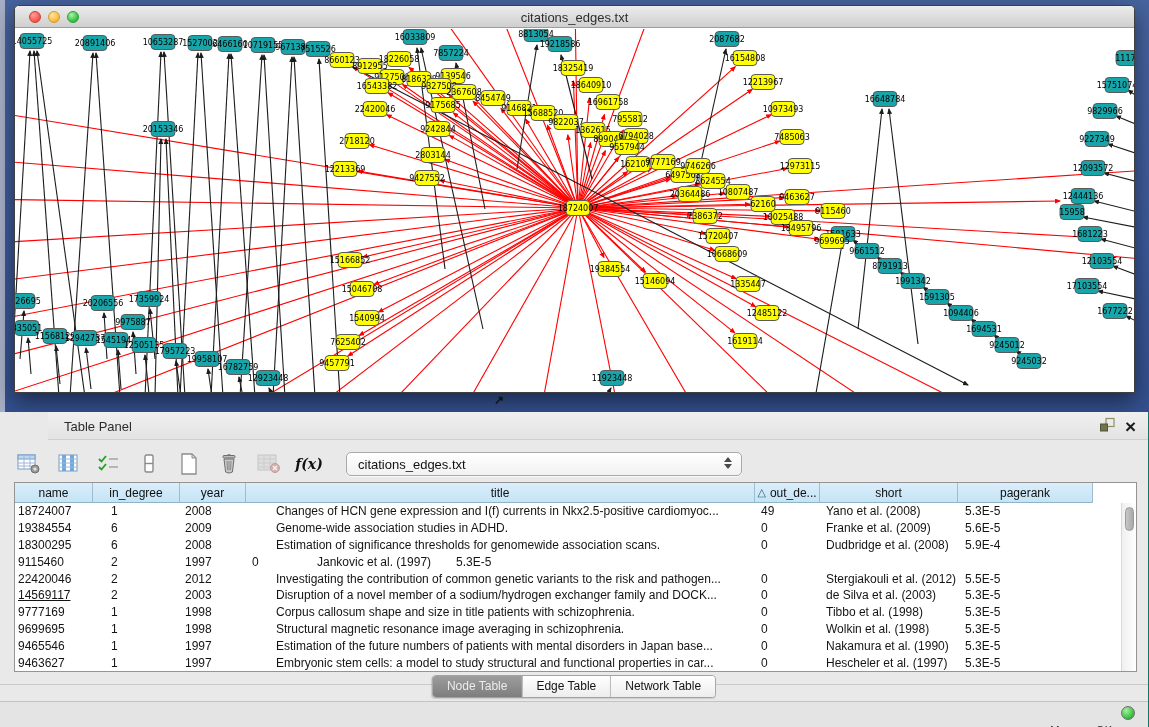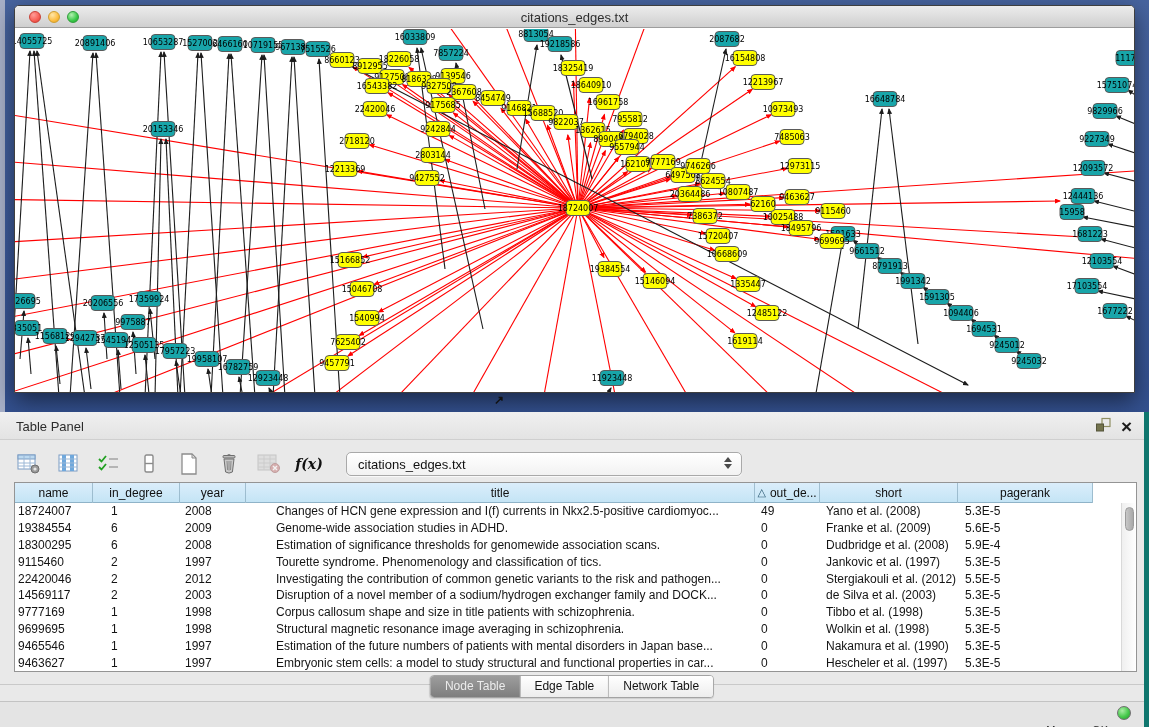--- a/index.html
+++ b/index.html
@@ -24,21 +24,21 @@
   .light.red    { background:radial-gradient(circle at 35% 30%,#ff9d97,#f75f55 60%,#d43b31); border:1px solid #ca4036;}
   .light.yellow { background:radial-gradient(circle at 35% 30%,#ffe6a8,#fdbd41 60%,#e09f18); border:1px solid #cf9e2f;}
   .light.green  { background:radial-gradient(circle at 35% 30%,#b3f0b0,#3ac948 60%,#1fa02e); border:1px solid #2f9e3a;}
   .net-canvas { position:absolute; left:0; top:23px; width:1119px; height:363px;
     overflow:hidden; background:#fff; }
   .cursor-arrow { position:absolute; left:494px; top:393px; font-size:12px;
     font-weight:bold; color:#111; z-index:5; }
 
   
   .table-panel { position:absolute; left:0; top:412px; width:1149px; height:315px;
-    background:#e9e9e9; border-right:5px solid #0f766e; }
+    background:#e9e9e9; border-right:1px solid #0f766e;padding-left:48px; }
   .panel-titlebar { position:relative; height:28px;
     background:linear-gradient(180deg,#f0f0f0,#e3e3e3); border-bottom:1px solid #cfcfcf; }
   .panel-title { position:absolute; left:16px; top:7px; font-size:13px; color:#2c2c2c; }
   .panel-title-icons { position:absolute; right:12px; top:5px; display:flex; gap:10px; align-items:center; }
   .close-x { font-size:19px; font-weight:bold; color:#1c1c1c; line-height:16px; cursor:default; }
 
   .toolbar { position:absolute; left:0; top:34px; width:100%; height:36px; display:flex;
     align-items:center; padding-left:16px; gap:14px; }
   .tool-btn { width:26px; height:26px; display:flex; align-items:center; justify-content:center; }
   .fx { font-family:"DejaVu Serif", serif; font-style:italic; font-size:14px; font-weight:bold; color:#111; }
@@ -839,36 +839,35 @@
           <div class="td" style="width: 66px; padding-left: 5px;">2008</div>
           <div class="td" style="width: 509px; padding-left: 30px;">Estimation of significance thresholds for genomewide association scans.</div>
           <div class="td" style="width: 65px; padding-left: 6px;">0</div>
           <div class="td" style="width: 138px; padding-left: 6px;">Dudbridge et al. (2008)</div>
           <div class="td" style="width: 135px; padding-left: 7px;">5.9E-4</div>
         </div>
         <div class="tr">
           <div class="td" style="width: 78px; padding-left: 3px;">9115460</div>
           <div class="td" style="width: 87px; padding-left: 18px;">2</div>
           <div class="td" style="width: 66px; padding-left: 5px;">1997</div>
-          <div class="td" style="width: 509px; padding-left: 30px;">Tourette syndrome. Phenomenology and classification of tics.</div>
           <div class="td" style="width: 65px; padding-left: 6px;">0</div>
           <div class="td" style="width: 138px; padding-left: 6px;">Jankovic et al. (1997)</div>
           <div class="td" style="width: 135px; padding-left: 7px;">5.3E-5</div>
         </div>
         <div class="tr">
           <div class="td" style="width: 78px; padding-left: 3px;">22420046</div>
           <div class="td" style="width: 87px; padding-left: 18px;">2</div>
           <div class="td" style="width: 66px; padding-left: 5px;">2012</div>
           <div class="td" style="width: 509px; padding-left: 30px;">Investigating the contribution of common genetic variants to the risk and pathogen...</div>
           <div class="td" style="width: 65px; padding-left: 6px;">0</div>
           <div class="td" style="width: 138px; padding-left: 6px;">Stergiakouli et al. (2012)</div>
           <div class="td" style="width: 135px; padding-left: 7px;">5.5E-5</div>
         </div>
         <div class="tr">
-          <div class="td" style="width: 78px; padding-left: 3px;">14569117</div>
+          <div class="td" style="width: 78px; padding-left: 3px; text-decoration: underline;">14569117</div>
           <div class="td" style="width: 87px; padding-left: 18px;">2</div>
           <div class="td" style="width: 66px; padding-left: 5px;">2003</div>
           <div class="td" style="width: 509px; padding-left: 30px;">Disruption of a novel member of a sodium/hydrogen exchanger family and DOCK...</div>
           <div class="td" style="width: 65px; padding-left: 6px;">0</div>
           <div class="td" style="width: 138px; padding-left: 6px;">de Silva et al. (2003)</div>
           <div class="td" style="width: 135px; padding-left: 7px;">5.3E-5</div>
         </div>
         <div class="tr">
           <div class="td" style="width: 78px; padding-left: 3px;">9777169</div>
           <div class="td" style="width: 87px; padding-left: 18px;">1</div>

